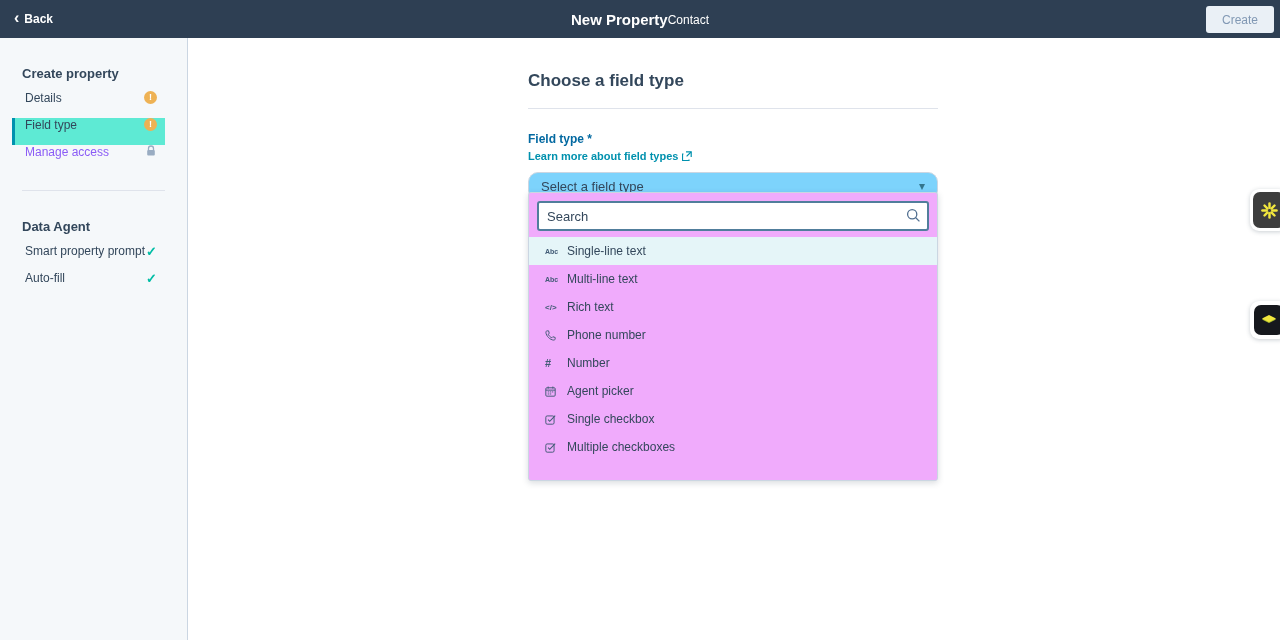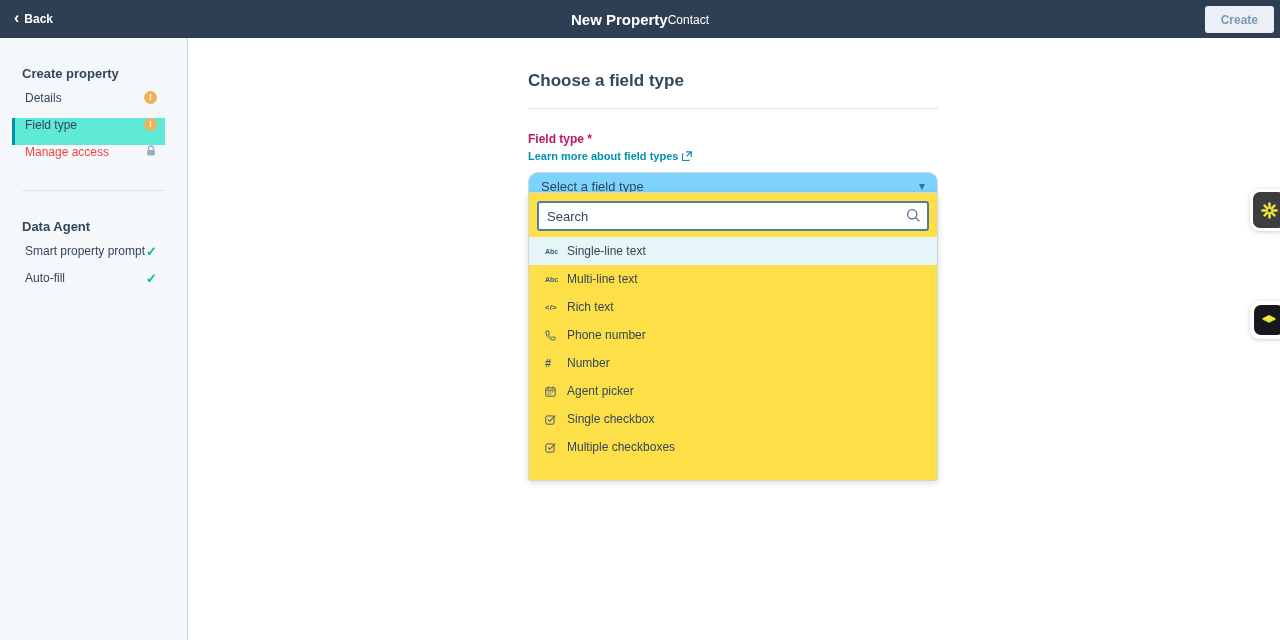--- a/index.html
+++ b/index.html
@@ -12,55 +12,55 @@
   .back-btn { display:flex; align-items:center; gap:5px; color:#ffffff;
     font-size:12px; font-weight:bold; padding:0 14px; cursor:pointer; height:100%; }
   .back-chevron { font-size:16px; line-height:1; margin-top:-2px; }
   .topbar-center { position:absolute; left:0; right:0; top:0; height:100%;
     display:flex; flex-direction:row; align-items:center; justify-content:center;
     pointer-events:none; }
   .topbar-title { color:#ffffff; font-size:15px; font-weight:bold; }
   .topbar-subtitle { color:#ffffff; font-size:12px; margin-top:1px; }
   .create-btn { position:absolute; right:6px; top:6px; height:27px; padding:0 16px;
     background:#eaf0f6; color:#8198b4; border:none; border-radius:3px;
-    font-size:12px; font-weight:bold; font-family:inherit; }
+    font-size:12px; font-weight:normal; font-family:inherit; }
 
   
   .sidebar { position:absolute; top:38px; left:0; width:188px; height:602px;
     background:#f5f8fa; border-right:1px solid #cbd6e2; }
   .side-heading { margin:28px 0 10px 22px; font-size:13px; font-weight:bold; color:#33475b; }
   .side-item { position:relative; display:flex; align-items:flex-start;
     height:27px; margin:0 22px 0 12px; padding-left:10px; font-size:12px;
     color:#33475b; cursor:pointer; border-left:3px solid transparent; }
   .side-item.active { background:#5eead4; border-left:3px solid #0091ae; }
-  .side-item.disabled { color:#ef4444; cursor:default; }
+  .side-item.disabled { color:#8b5cf6; cursor:default; }
   .side-status { position:absolute; right:8px; display:flex; align-items:center; }
   .warn-badge { width:13px; height:13px; border-radius:50%; background:#eeb254;
     color:#ffffff; font-size:9px; font-weight:bold; display:flex;
     align-items:center; justify-content:center; line-height:1; }
   .check-mark { color:#00bda5; font-size:13px; font-weight:bold; }
   .side-divider { height:1px; background:#dfe3eb; margin:18px 22px 0 22px; }
 
   
   .main-col { position:absolute; left:528px; top:38px; width:410px; }
   .page-title { font-size:17px; font-weight:bold; color:#33475b; margin-top:33px; }
   .title-divider { height:1px; background:#dfe3eb; margin-top:17px; }
-  .field-label { font-size:12px; font-weight:bold; color:#be185d; margin-top:23px; }
+  .field-label { font-size:12px; font-weight:bold; color:#0369a1; margin-top:23px; }
   .learn-link { display:inline-flex; align-items:center; gap:4px; margin-top:4px;
     font-size:11px; font-weight:bold; color:#0091ae; text-decoration:none; cursor:pointer; }
   .ext-icon svg { display:block; }
 
   .select-control { margin-top:8px; height:28px; background:#7dd3fc;
     border:1px solid #cbd6e2; border-radius:10px; display:flex; align-items:center;
     padding:0 12px; font-size:13px; color:#33475b; cursor:pointer; position:relative; }
   .select-caret { position:absolute; right:12px; color:#33758d; font-size:12px; }
 
   
   .dropdown-panel { position:absolute; left:0; top:154px; width:410px; height:289px;
-    background:#fde047; border:1px solid #cbd6e2; border-radius:3px;
+    background:#f0abfc; border:1px solid #cbd6e2; border-radius:3px;
     box-shadow:0 2px 6px rgba(45,62,80,0.18); overflow:hidden; z-index:20; }
   .search-wrap { padding:8px 8px 6px 8px; }
   .search-box { position:relative; }
   .search-input { width:100%; height:30px; border:2px solid #517e9c; border-radius:3px;
     padding:0 30px 0 8px; font-size:13px; color:#33475b; font-family:inherit; outline:none; }
   .search-input::placeholder { color:#33475b; opacity:1; }
   .search-icon { position:absolute; right:8px; top:7px; }
   .option-row { display:flex; align-items:center; height:28px; padding-left:16px;
     font-size:12px; color:#33475b; cursor:pointer; }
   .option-row.selected { background:#e5f5f8; }

